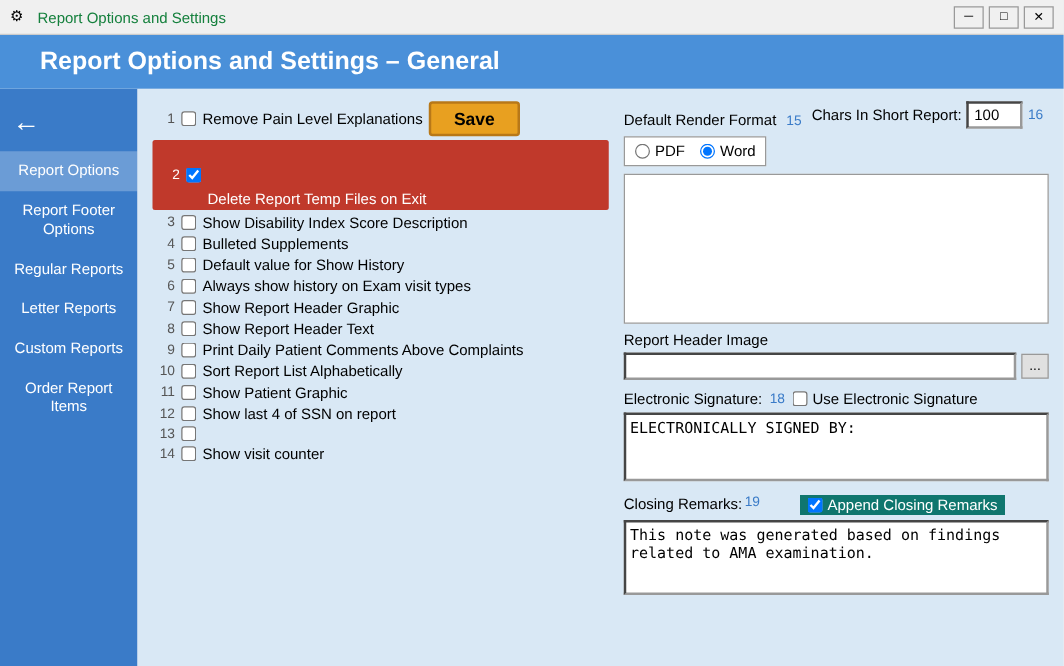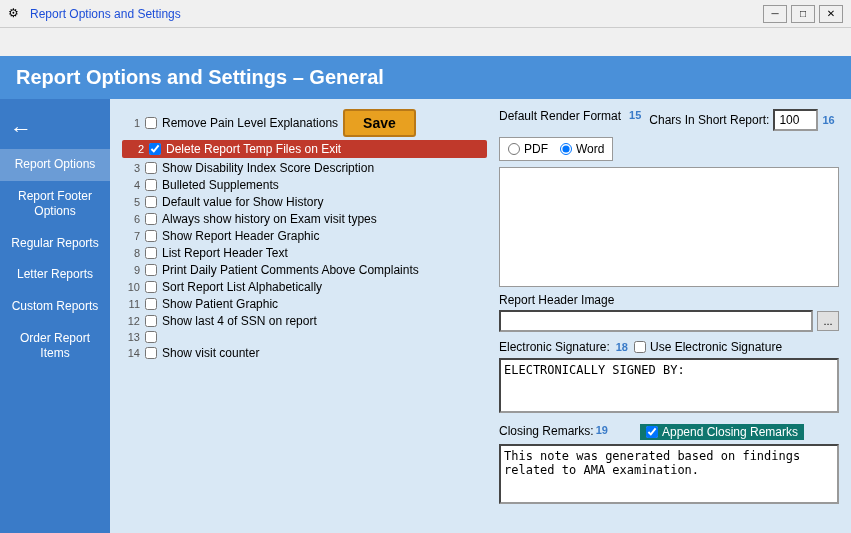--- a/index.html
+++ b/index.html
@@ -9,33 +9,32 @@
       background: #f0f0f0;
       height: 28px;
       display: flex;
       align-items: center;
       padding: 0 8px;
       border-bottom: 1px solid #ccc;
       justify-content: space-between;
     }
     .title-bar-left { display: flex; align-items: center; gap: 6px; }
     .title-bar-icon { width: 16px; height: 16px; }
-    .title-bar-title { font-size: 12px; color: #1d4ed8; }
+    .title-bar-title { font-size: 12px; color: #15803d; }
     .title-bar-controls { display: flex; gap: 4px; }
     .title-btn { width: 24px; height: 18px; border: 1px solid #999; background: #f0f0f0; cursor: pointer; display: flex; align-items: center; justify-content: center; font-size: 10px; }
     
     .main-container { display: flex; flex-direction: column; height: calc(533px - 28px); }
     
     .page-header {
       background: #4a90d9;
-      padding: 10px 16px;
+      padding: 10px 32px;
       color: white;
       font-size: 20px;
       font-weight: bold;
-      margin-top: 28px;
     }
     
     .content-area { display: flex; flex: 1; overflow: hidden; }
     
     .sidebar {
       width: 110px;
       background: #3a7bc8;
       display: flex;
       flex-direction: column;
       padding-top: 8px;
@@ -87,21 +86,21 @@
       text-align: right;
       font-size: 11px;
       flex-shrink: 0;
     }
     .checklist-row.highlighted {
       background: #c0392b;
       color: white;
       padding: 2px 4px;
       border-radius: 2px;
     }
-    .checklist-row.highlighted label { color: white; }
+    .checklist-row.highlighted label { color: white; margin-top: 38px; }
     
     .save-btn {
       background: #e8a020;
       border: 2px solid #b87818;
       color: black;
       font-size: 14px;
       font-weight: bold;
       padding: 4px 18px;
       cursor: pointer;
       border-radius: 3px;
@@ -111,21 +110,21 @@
       border: 1px solid #999;
       background: white;
       padding: 4px 8px;
       display: inline-flex;
       align-items: center;
       gap: 12px;
       margin-bottom: 6px;
     }
     .radio-option { display: flex; align-items: center; gap: 4px; font-size: 12px; }
     .chars-input { width: 45px; border: 2px inset #999; padding: 2px 4px; font-size: 12px; }
-    .field-num { color: #3a7bc8; font-size: 11px; font-weight: bold; }
+    .field-num { color: #3a7bc8; font-size: 11px; }
     
     .image-preview {
       width: 100%;
       height: 120px;
       background: white;
       border: 1px solid #999;
       margin-bottom: 6px;
     }
     
     .report-header-label { font-size: 12px; margin-bottom: 3px; }
@@ -164,21 +163,21 @@
       border: 2px inset #999;
       background: white;
       padding: 3px;
       font-size: 12px;
       resize: none;
     }
     
     input[type="checkbox"] { width: 12px; height: 12px; }
     input[type="radio"] { width: 12px; height: 12px; }
 
-    .render-wrapper { display: flex; align-items: flex-start; margin-bottom: 6px; }
+    .render-wrapper { display: flex; align-items: flex-end; margin-bottom: 6px; }
     .render-label { font-size: 12px; margin-right: 8px; }
     .chars-wrapper { display: flex; align-items: center; gap: 4px; margin-left: 8px; }
     .chars-label { font-size: 12px; }
   </style>
 </head>
 <body>
 
 <div class="title-bar">
   <div class="title-bar-left">
     <span class="title-bar-icon">⚙</span>
@@ -261,21 +260,21 @@
                 <label>Always show history on Exam visit types</label>
               </div>
               <div class="checklist-row">
                 <span class="row-num">7</span>
                 <input type="checkbox" style="">
                 <label>Show Report Header Graphic</label>
               </div>
               <div class="checklist-row">
                 <span class="row-num">8</span>
                 <input type="checkbox" style="">
-                <label>List Report Header Text</label>
+                <label>Show Report Header Text</label>
               </div>
               <div class="checklist-row">
                 <span class="row-num">9</span>
                 <input type="checkbox" style="">
                 <label>Print Daily Patient Comments Above Complaints</label>
               </div>
               <div class="checklist-row">
                 <span class="row-num">10</span>
                 <input type="checkbox" style="">
                 <label>Sort Report List Alphabetically</label>

